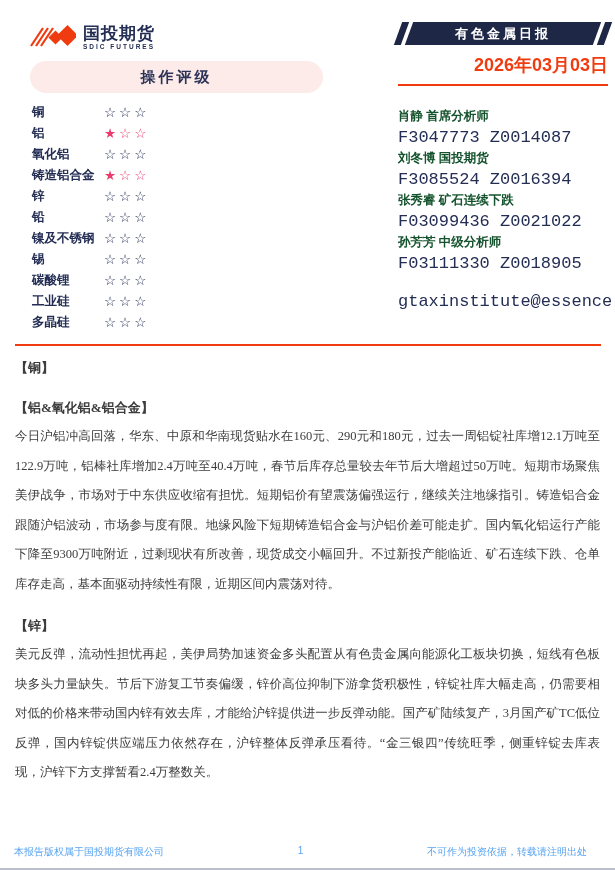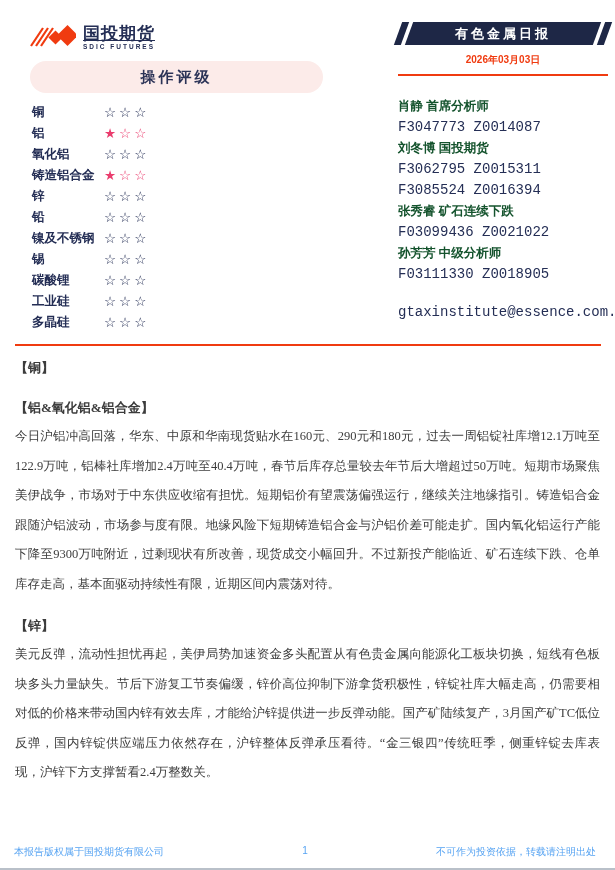--- a/index.html
+++ b/index.html
@@ -17,21 +17,21 @@
     border-bottom: 2px solid #b9c0c9;
   }
 
   
   .col-left { position: absolute; left: 30px; top: 20px; width: 335px; }
   .logo-row { display: flex; align-items: center; gap: 7px; height: 34px; }
   .logo-mark { flex: 0 0 auto; }
   .logo-text-cn {
     font-family: "Liberation Sans", sans-serif;
     font-weight: bold; font-size: 17px; letter-spacing: 1px;
-    color: #242e55; line-height: 17px; text-decoration: underline;
+    color: #242e55; line-height: 17px;
   }
   .logo-text-en {
     font-family: "Liberation Sans", sans-serif;
     font-weight: bold; font-size: 6.5px; letter-spacing: 2px;
     color: #242e55; margin-top: 1px;
   }
   .rating-title {
     margin-top: 7px;
     width: 293px; height: 32px; line-height: 32px;
     background: #fcebe9;
@@ -51,33 +51,33 @@
   .col-right { position: absolute; left: 398px; top: 22px; width: 210px; }
   .banner { display: flex; gap: 4px; height: 23px; }
   .banner-end { width: 7px; background: #1e2746; transform: skewX(-20deg); }
   .banner-main { flex: 1; background: #1e2746; transform: skewX(-20deg); }
   .banner-main span {
     display: block; transform: skewX(20deg);
     color: #ffffff; font-weight: bold; font-size: 13px;
     letter-spacing: 3px; text-align: center; line-height: 23px;
   }
   .date-line {
-    margin-top: 8px; text-align: center;
-    color: #f03b10; font-weight: bold; font-size: 10px;
+    margin-top: 8px; text-align: right;
+    color: #f03b10; font-weight: bold; font-size: 18px;
     font-family: "Liberation Sans", sans-serif;
     padding-bottom: 7px; border-bottom: 2px solid #f03b10;
   }
   .analysts { margin-top: 20px; }
   .analyst-name {
     height: 21px; line-height: 21px;
     color: #14532d; font-weight: bold; font-size: 12.5px;
   }
   .analyst-id {
     height: 21px; line-height: 21px;
-    color: #242e55; font-size: 14px;
+    color: #242e55; font-size: 17px;
     font-family: "Liberation Mono", monospace;
   }
   .contact { margin-top: 17px; }
 
   
   .divider {
     position: absolute; left: 15px; right: 14px; top: 344px;
     border-top: 2px solid #f03b10;
   }
   .sections { position: absolute; left: 15px; right: 15px; top: 352px; }
@@ -87,21 +87,21 @@
   }
   .section:first-child h3 { margin-top: 2px; }
   .section p {
     margin: 1px 0 0 0;
     color: #3c3c3c; font-size: 12.5px; line-height: 29.5px;
     text-align: justify;
   }
 
   
   .footer {
-    position: absolute; left: 14px; right: 19px; bottom: 9px;
+    position: absolute; left: 14px; right: 28px; bottom: 9px;
     display: flex; justify-content: space-between; align-items: baseline;
     color: #56a3f2; font-size: 10px;
     font-family: "Liberation Sans", sans-serif;
   }
   .footer .page-num { position: absolute; left: 0; right: 0; text-align: center; }
 </style>
 </head>
 <body>
 
 <div class="page">
@@ -185,21 +185,20 @@
       </div>
       <div class="banner-end"></div>
     </div>
 
     <div class="date-line">2026年03月03日</div>
 
     <div class="analysts">
       <div class="analyst-name">肖静 首席分析师</div>
       <div class="analyst-id">F3047773 Z0014087</div>
       <div class="analyst-name">刘冬博 国投期货</div>
-      <div class="analyst-id">F3062795 Z0015311</div>
       <div class="analyst-id">F3085524 Z0016394</div>
       <div class="analyst-name">张秀睿 矿石连续下跌</div>
       <div class="analyst-id">F03099436 Z0021022</div>
       <div class="analyst-name">孙芳芳 中级分析师</div>
       <div class="analyst-id">F03111330 Z0018905</div>
     </div>
 
     <div class="contact">
       <div class="analyst-id">gtaxinstitute@essence.com.cn</div>
     </div>

